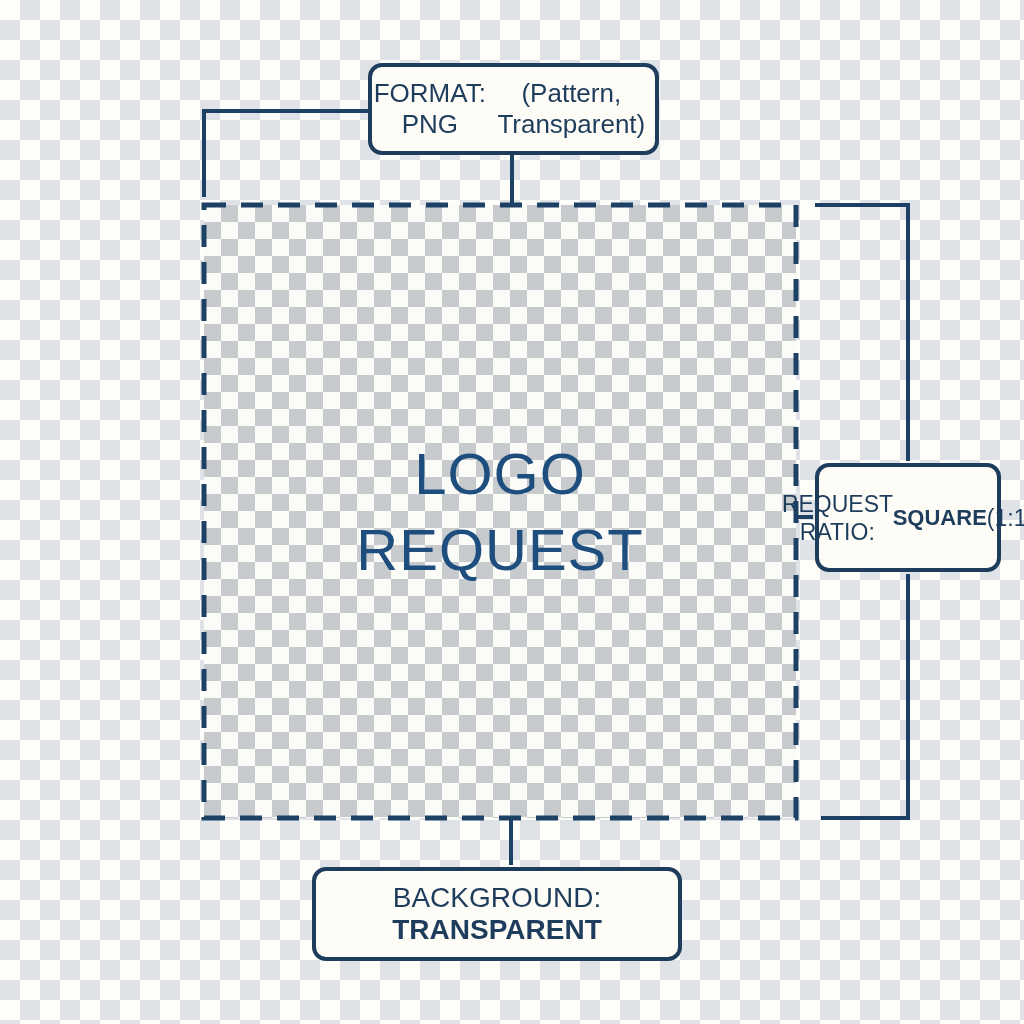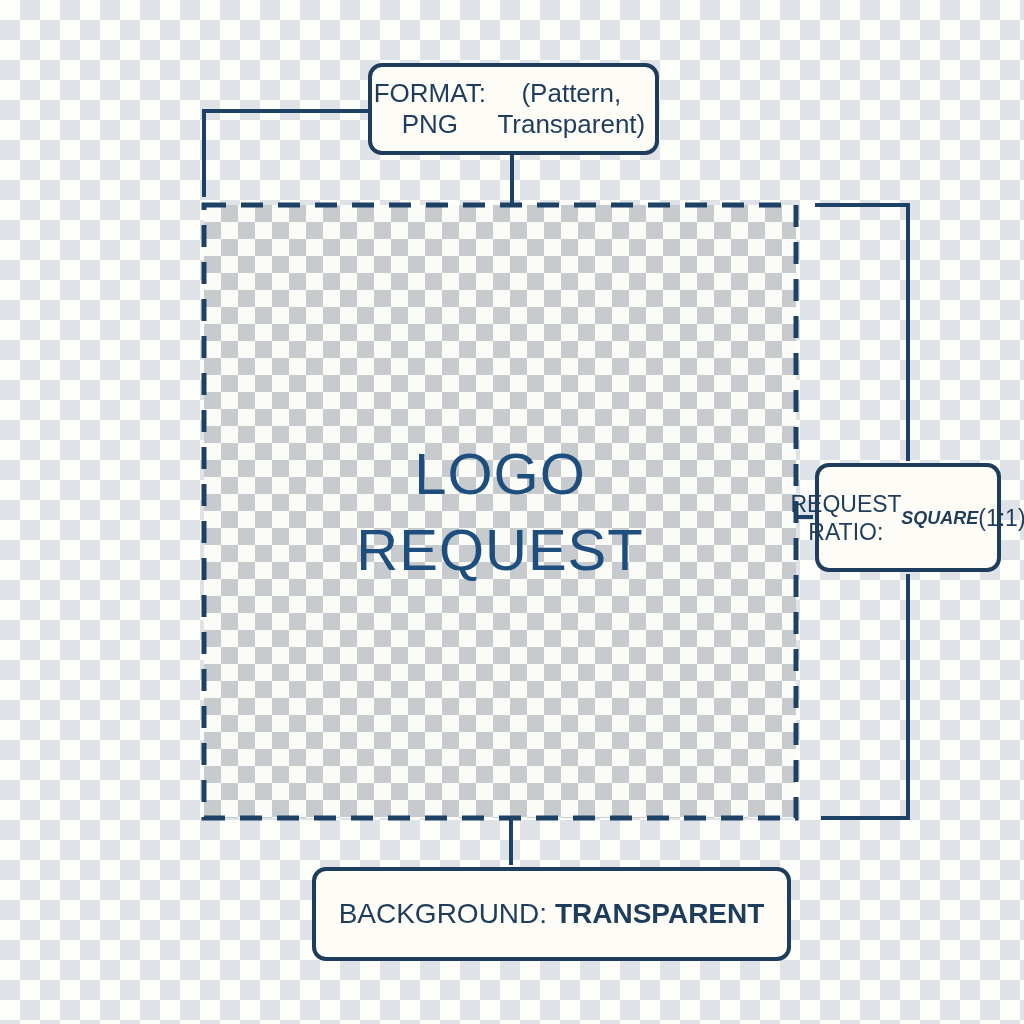--- a/index.html
+++ b/index.html
@@ -80,24 +80,24 @@
   .callout-format {
     left: 368px; top: 63px;
     width: 291px; height: 92px;
     font-size: 26px; line-height: 31px;
   }
   .callout-aspect {
     left: 815px; top: 463px;
     width: 186px; height: 109px;
     font-size: 23px; line-height: 28px;
   }
-  .callout-aspect .emph { font-size: 18px; font-style: italic; }
+  .callout-aspect .emph { font-size: 22px; }
   .callout-background {
     left: 312px; top: 867px;
-    width: 479px; height: 94px;
+    width: 370px; height: 94px;
     font-size: 28px; line-height: 32px;
   }
   .emph { font-weight: bold; }
 </style>
 </head>
 <body>
 
 <div class="stage">
 
   <div class="canvas-checker"></div>

